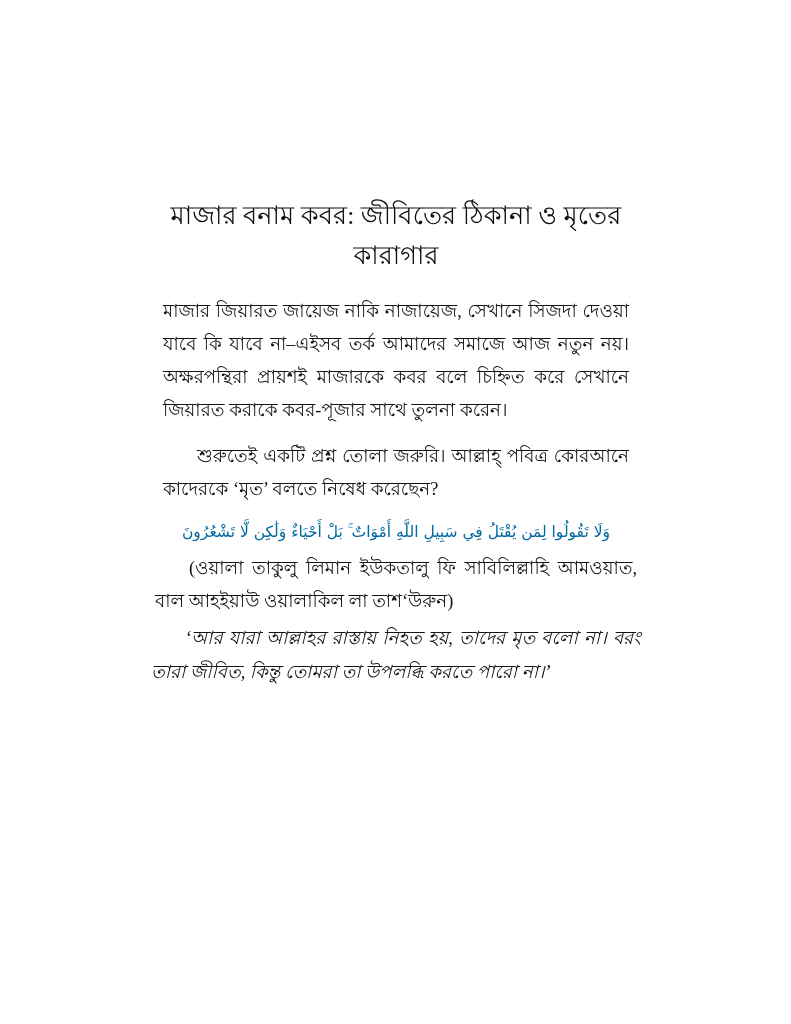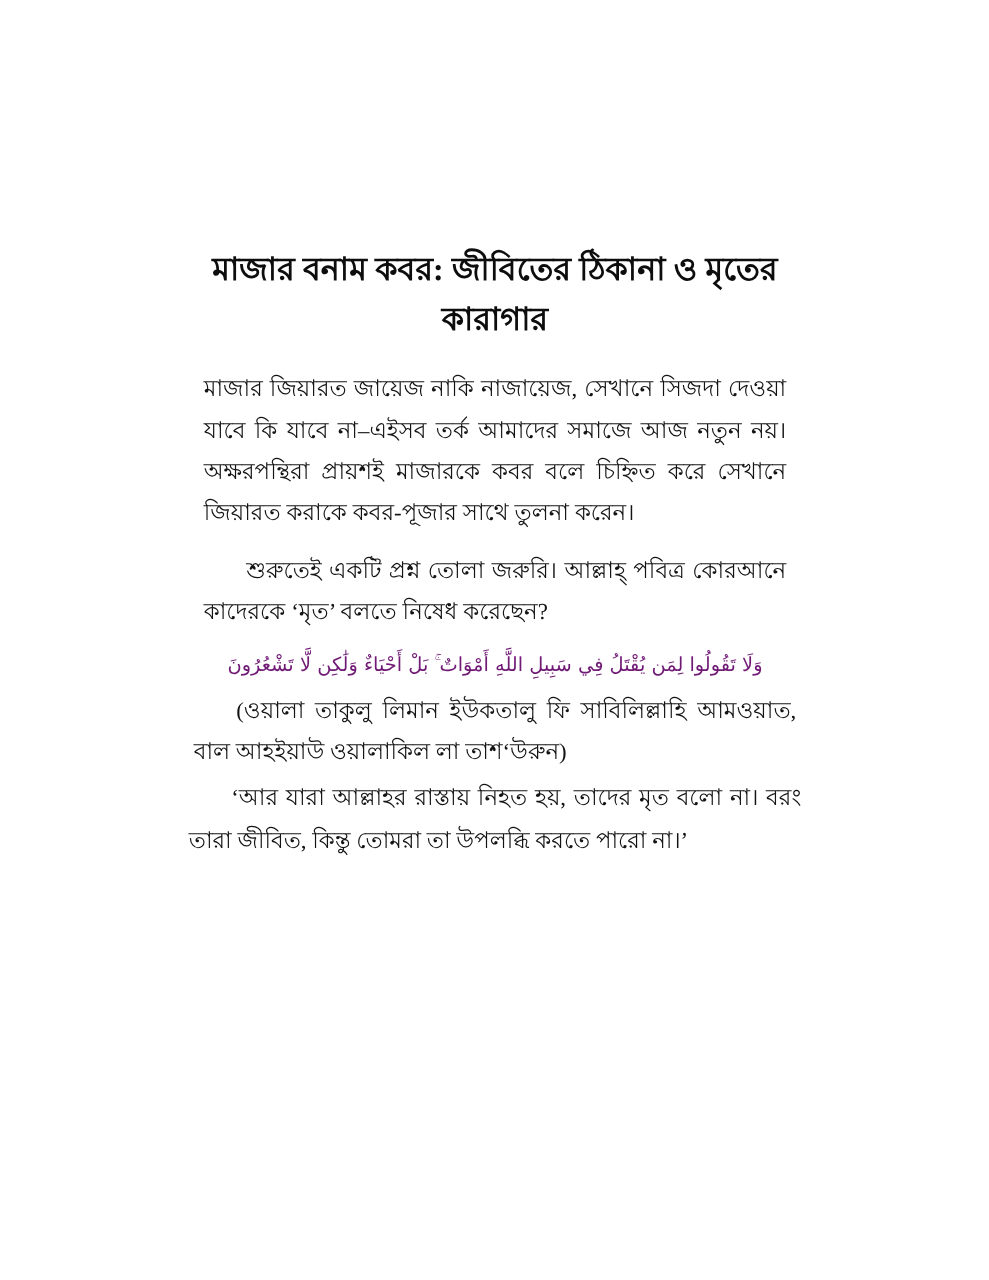--- a/index.html
+++ b/index.html
@@ -29,21 +29,21 @@
     position: absolute;
     left: 151px;
     top: 196px;
     width: 490px;
   }
 
   .doc-title {
     font-size: 25.5px;
     line-height: 1.58;
     text-align: center;
-    font-weight: 700;
+    font-weight: 400;
     color: #0d0d0d;
     margin: 0 0 18px 0;
     letter-spacing: 0.1px;
     padding: 0 6px;
   }
 
   .para {
     font-size: 18.3px;
     line-height: 1.82;
     text-align: justify;
@@ -57,40 +57,41 @@
     text-indent: 34px;
   }
 
   .arabic {
     font-size: 15.5px;
     line-height: 1.9;
     text-align: center;
     direction: rtl;
     unicode-bidi: bidi-override;
     margin: 4px 0 0 0;
-    color: #701a75;
+    color: #0369a1;
     font-family: "DejaVu Sans", "Liberation Sans", sans-serif;
   }
 
   .translit {
     font-size: 18.3px;
     line-height: 1.82;
     text-align: justify;
     margin: 4px;
     text-indent: 34px;
     color: #131313;
   }
 
   .translation {
     font-size: 18.3px;
     line-height: 1.82;
     text-align: justify;
     margin: 0;
     text-indent: 34px;
     color: #131313;
+    font-style: italic;
   }
 </style>
 </head>
 <body>
 
 <div class="page">
   <div class="content">
 
     <h1 class="doc-title">মাজার বনাম কবর: জীবিতের ঠিকানা ও মৃতের কারাগার</h1>
 

